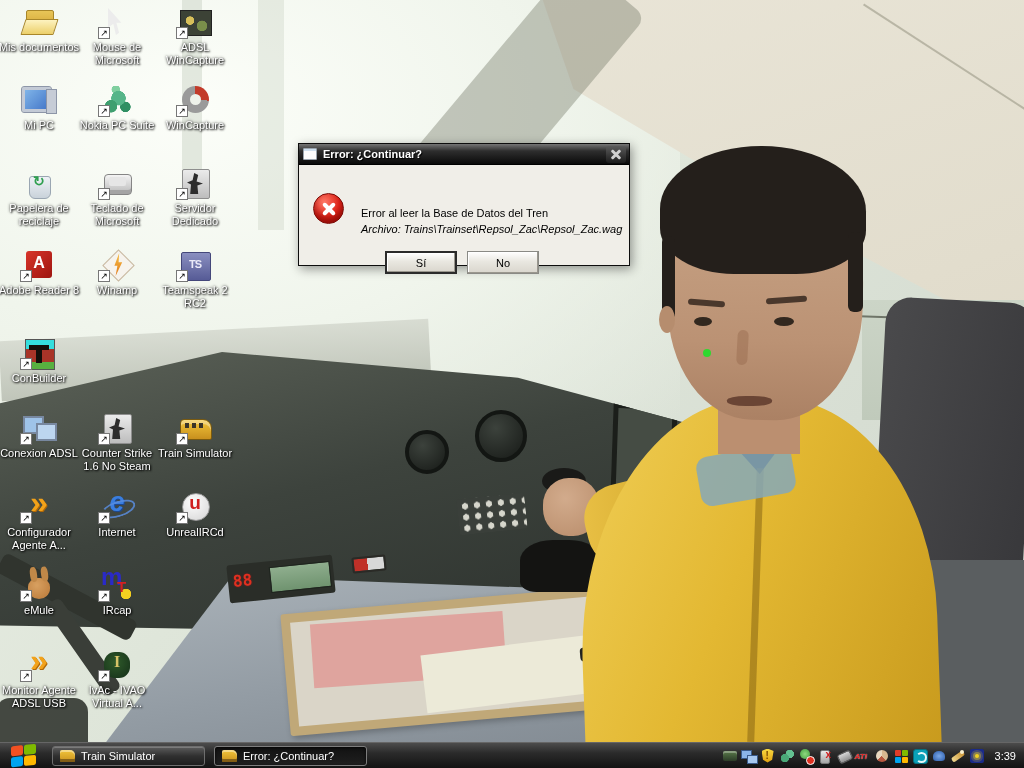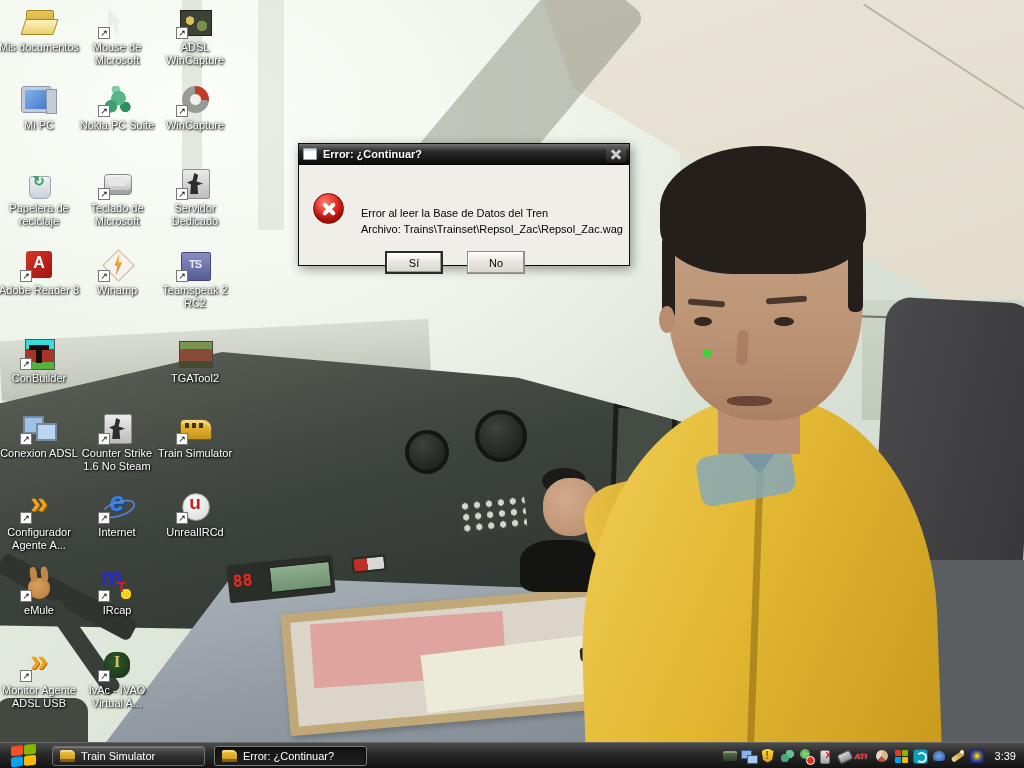--- a/index.html
+++ b/index.html
@@ -159,22 +159,22 @@
   .dlg-close{position:relative;width:20px;height:17px;border-radius:3px;background:linear-gradient(#5a5a5a,#1c1c1c);}
   .dlg-close::before,.dlg-close::after{content:"";position:absolute;left:4px;top:7px;width:12px;height:3px;background:#cfcfcf;border-radius:1px;}
   .dlg-close::before{transform:rotate(45deg);} .dlg-close::after{transform:rotate(-45deg);}
   .dlg-body{position:relative;height:100px;font-size:11px;color:#000;}
   .err-icon{position:absolute;left:14px;top:28px;width:31px;height:31px;border-radius:50%;
     background:radial-gradient(circle at 35% 28%,#ff7a68,#e02318 55%,#a01208);border:1px solid #7a0a06;
     box-shadow:inset 0 -5px 7px rgba(110,0,0,.55);}
   .err-icon::before,.err-icon::after{content:"";position:absolute;left:7px;top:13px;width:16px;height:4px;background:#fff;border-radius:2px;}
   .err-icon::before{transform:rotate(45deg);} .err-icon::after{transform:rotate(-45deg);}
   .dlg-line1{position:absolute;left:62px;top:32px;white-space:nowrap;margin-top:10px;}
-  .dlg-line2{position:absolute;left:62px;top:58px;white-space:nowrap;}
-  .dlg-btn{position:absolute;top:86px;width:58px;height:23px;font-size:11px;font-family:"Liberation Sans",sans-serif;
+  .dlg-line2{position:absolute;left:62px;top:58px;white-space:nowrap;font-style:italic;}
+  .dlg-btn{position:absolute;top:86px;width:72px;height:23px;font-size:11px;font-family:"Liberation Sans",sans-serif;
     background:linear-gradient(#ffffff,#e9e7e0 45%,#d9d6cd);color:#000;
     box-shadow:inset -1px -1px 0 #9a978e,inset 1px 1px 0 #fff;}
   .dlg-btn-yes{left:86px;border:2px solid #2b2b2b;}
   .dlg-btn-no{left:168px;border:1px solid #8a8a85;}
 
   
   #taskbar{position:absolute;left:0;bottom:0;width:1024px;height:26px;z-index:20;display:flex;align-items:center;
     background:linear-gradient(#4c4c4c 0%,#2b2b2b 40%,#131313 100%);border-top:1px solid #666;}
   #start{width:48px;height:100%;display:flex;align-items:center;justify-content:center;}
   .winflag{width:26px;height:22px;display:grid;grid-template-columns:12px 12px;grid-template-rows:10px 10px;gap:1px;transform:skewY(-6deg);}
@@ -329,24 +329,20 @@
       <div class="dicon" style="left: 151px; top: 249px;">
         <span class="ic ic-teamspeak"></span>
         <span class="sc">↗</span>
         <span class="dlabel">Teamspeak 2 RC2</span>
       </div>
       <div class="dicon" style="left: -5px; top: 337px;">
         <span class="ic ic-conbuilder"></span>
         <span class="sc">↗</span>
         <span class="dlabel">ConBuilder</span>
       </div>
-      <div class="dicon" style="left: 151px; top: 337px;">
-        <span class="ic ic-tgatool"></span>
-        <span class="dlabel">TGATool2</span>
-      </div>
       <div class="dicon" style="left: -5px; top: 412px;">
         <span class="ic ic-adsl-connection"></span>
         <span class="sc">↗</span>
         <span class="dlabel">Conexion ADSL</span>
       </div>
       <div class="dicon" style="left: 73px; top: 412px;">
         <span class="ic ic-counter-strike"></span>
         <span class="sc">↗</span>
         <span class="dlabel">Counter Strike 1.6 No Steam</span>
       </div>

